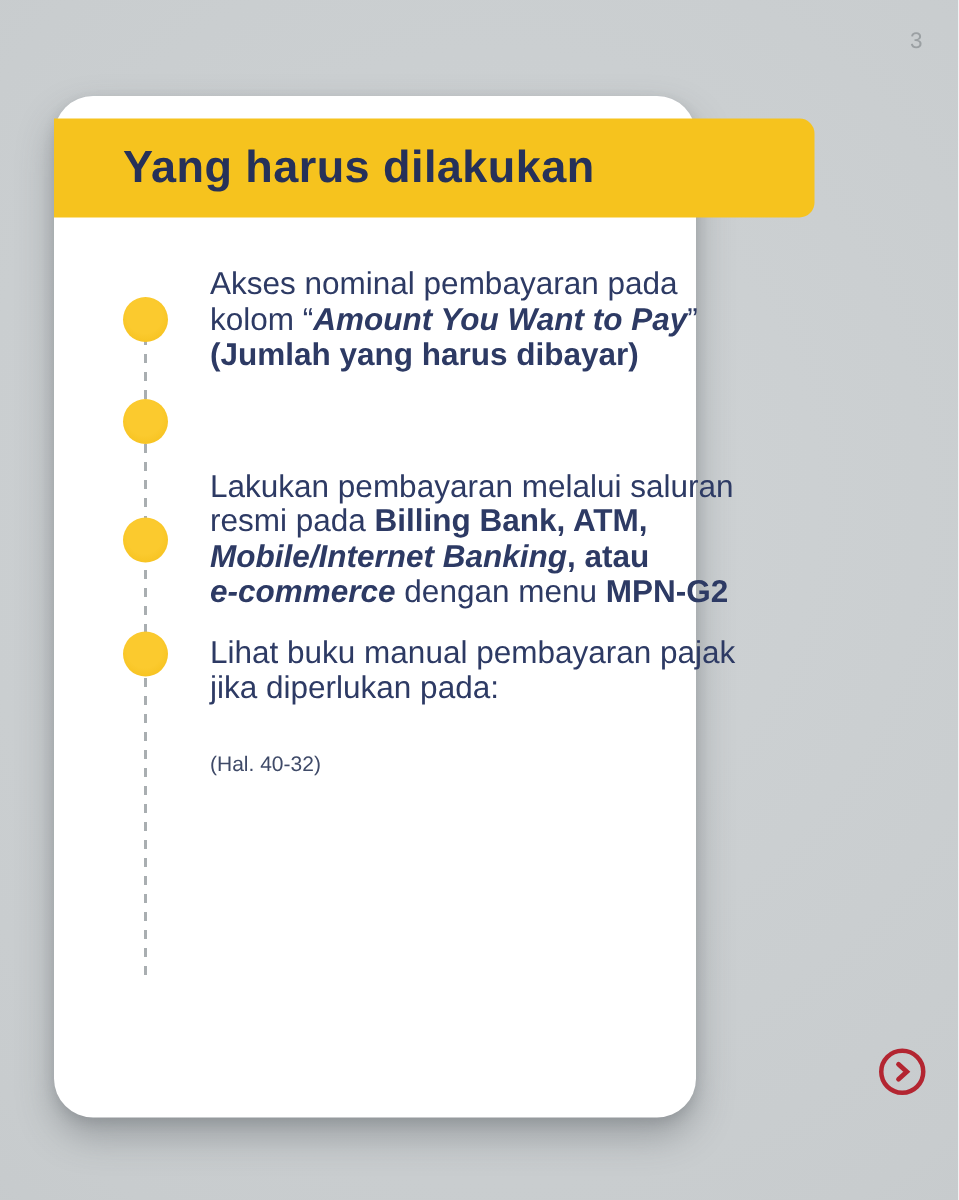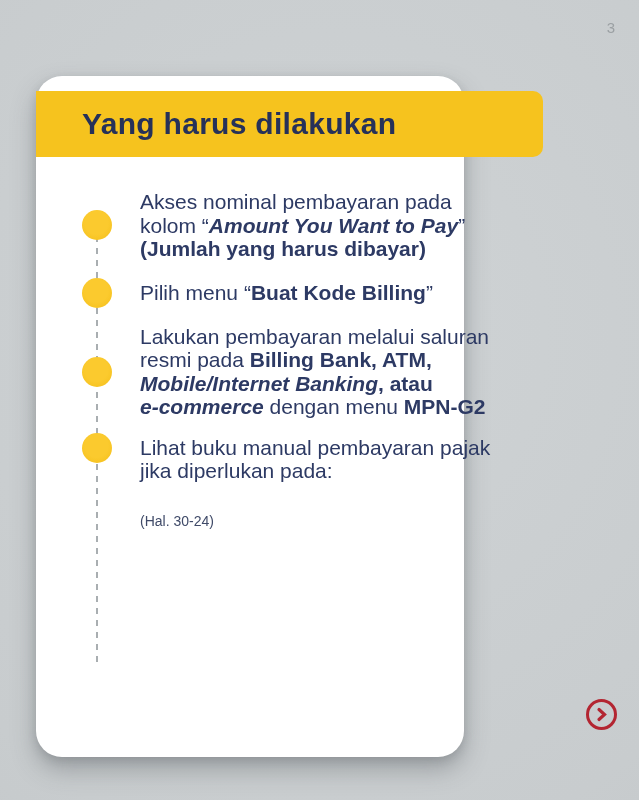--- a/index.html
+++ b/index.html
@@ -19,21 +19,21 @@
   .page-number {
     position: absolute;
     top: 19px;
     right: 24px;
     font-size: 15px;
     color: #9ba0a3;
   }
   .card {
     position: absolute;
     left: 36px;
-    top: 76px;
+    top: 64px;
     width: 428px;
     height: 681px;
     background: #ffffff;
     border-radius: 26px;
     box-shadow: 0 12px 24px rgba(75, 82, 88, 0.38), 0 3px 8px rgba(75, 82, 88, 0.18);
   }
   .card-header {
     position: absolute;
     left: 0;
     top: 15px;
@@ -138,29 +138,28 @@
 
     <div class="steps">
       <div class="dashed-line"></div>
 
         <div class="step">
           <span class="step-bullet"></span>
           <div class="step-text"><span class="seg-r">Akses nominal pembayaran pada</span><br><span class="seg-r">kolom “</span><span class="seg-bi">Amount You Want to Pay</span><span class="seg-r">”</span><br><span class="seg-b">(Jumlah yang harus dibayar)</span></div>
         </div>
         <div class="step">
           <span class="step-bullet"></span>
-          <div class="step-text"><span class="seg-r">Pilih menu “</span><span class="seg-b">Buat Kode Billing</span><span class="seg-r">”</span></div>
         </div>
         <div class="step">
           <span class="step-bullet"></span>
           <div class="step-text"><span class="seg-r">Lakukan pembayaran melalui saluran</span><br><span class="seg-r">resmi pada </span><span class="seg-b">Billing Bank, ATM,</span><br><span class="seg-bi">Mobile/Internet Banking</span><span class="seg-b">, atau</span><br><span class="seg-bi">e-commerce</span><span class="seg-r"> dengan menu </span><span class="seg-b">MPN-G2</span></div>
         </div>
         <div class="step bullet-top">
           <span class="step-bullet"></span>
-          <div class="step-text"><span class="seg-r">Lihat buku manual pembayaran pajak</span><br><span class="seg-r">jika diperlukan pada:</span><br><br><span class="seg-sm">(Hal. 30-24)</span></div>
+          <div class="step-text"><span class="seg-r">Lihat buku manual pembayaran pajak</span><br><span class="seg-r">jika diperlukan pada:</span><br><br><span class="seg-sm">(Hal. 40-32)</span></div>
         </div>
       </div>
 
   </div>
 
   <button class="next-button">
     <svg width="19" height="19" viewBox="0 0 19 19">
       <path d="M7 4.5 L12.5 9.5 L7 14.5" fill="none" stroke="#b32531" stroke-width="3.2" stroke-linecap="round" stroke-linejoin="miter"></path>
     </svg>
   </button>

